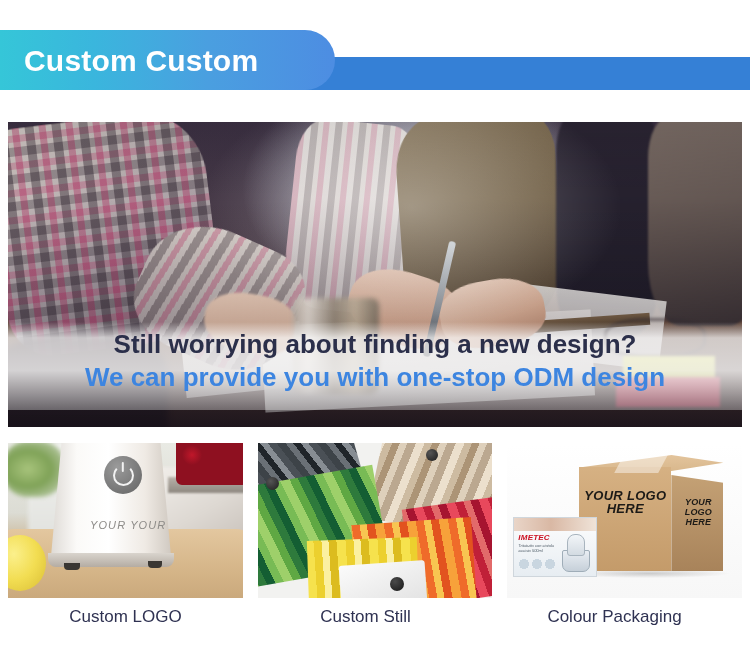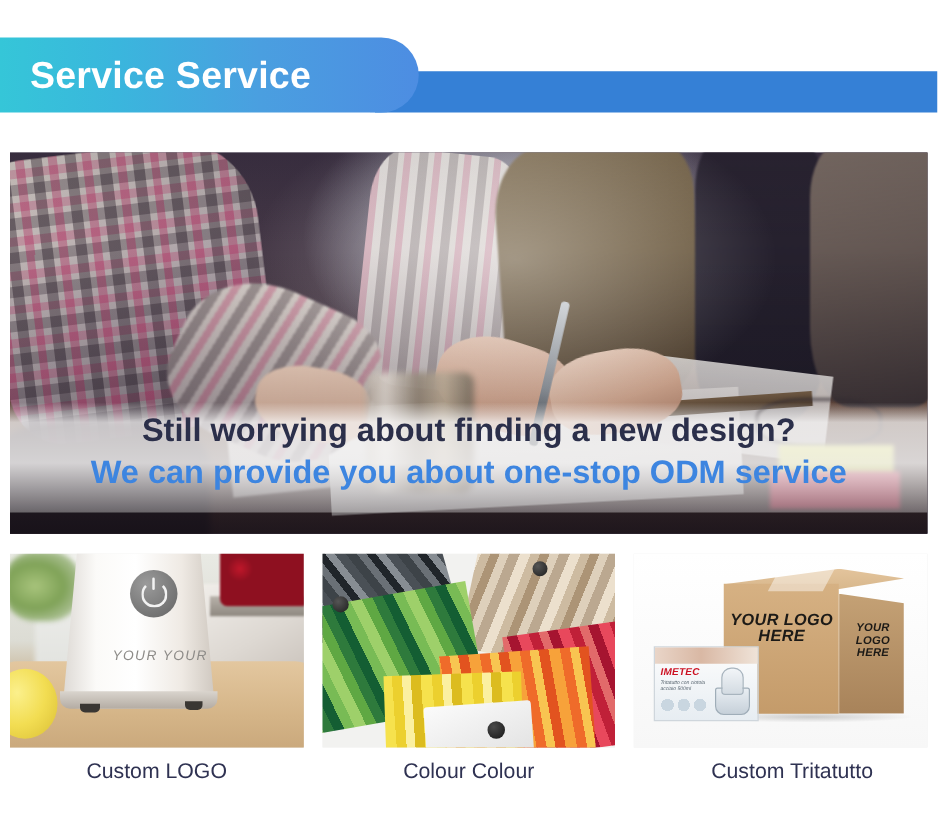--- a/index.html
+++ b/index.html
@@ -670,21 +670,21 @@
     width: 46px;
     text-align: center;
     font-size: 9px;
     font-weight: bold;
     line-height: 10px;
     color: #1c1a17;
     letter-spacing: 0.2px;
   }
   .c3-retail {
     position: absolute;
-    left: 16px;
+    left: 6px;
     top: 74px;
     width: 82px;
     height: 58px;
     background: linear-gradient(180deg, #fdfdfd 0%, #e7edf2 100%);
     border: 1px solid #cfd6dc;
   }
   .c3-retail-topband {
     position: absolute;
     left: 0;
     top: 0;
@@ -758,42 +758,42 @@
   }
 
   
   .captions {
     position: absolute;
     left: 8px;
     top: 603px;
     width: 734px;
     height: 40px;
     display: flex;
-    gap: 15px;
+    gap: 5px;
   }
   .caption {
     width: 235px;
     text-align: center;
     font-size: 17px;
     color: #2f3252;
     line-height: 28px;
     white-space: nowrap;
   }
   .caption.third {
     transform: translateX(9px);
   }
 </style>
 </head>
 <body>
 
 <div class="header">
   <div class="header-bar-right"></div>
   <div class="header-notch"></div>
   <div class="header-shape-left"></div>
-  <div class="header-title">Service Service</div>
+  <div class="header-title">Custom Custom</div>
 </div>
 
 <div class="hero">
   <div class="hero-photo">
     <div class="hp-bg"></div>
     <div class="hp-table"></div>
     <div class="hp-plaid-left"></div>
     <div class="hp-sleeve-mid"></div>
     <div class="hp-jacket"></div>
     <div class="hp-dark-right"></div>
@@ -810,21 +810,21 @@
     <div class="hp-glasses"></div>
     <div class="hp-sticky"></div>
     <div class="hp-redbox"></div>
     <div class="hp-cup"></div>
     <div class="hp-fg-left"></div>
     <div class="hp-haze"></div>
   </div>
   <div class="hero-band"></div>
   <div class="hero-text">
     <div class="hero-line1">Still worrying about finding a new design?</div>
-    <div class="hero-line2">We can provide you about one-stop ODM service</div>
+    <div class="hero-line2">We can provide you with one-stop ODM design</div>
   </div>
 </div>
 
 <div class="cards">
 
   <div class="card">
     <div class="c1-bg"></div>
     <div class="c1-white-bg"></div>
     <div class="c1-marble"></div>
     <div class="c1-greens"></div>
@@ -873,15 +873,15 @@
       <div class="c3-retail-prod">
         <div class="c3-prod-bowl"></div>
         <div class="c3-prod-lid"></div>
       </div>
     </div>
   </div>
 </div>
 
 <div class="captions">
   <div class="caption">Custom LOGO</div>
-  <div class="caption">Colour Colour</div>
-  <div class="caption third">Custom Tritatutto</div>
+  <div class="caption">Custom Still</div>
+  <div class="caption third">Colour Packaging</div>
 </div>
 
 </body></html>

